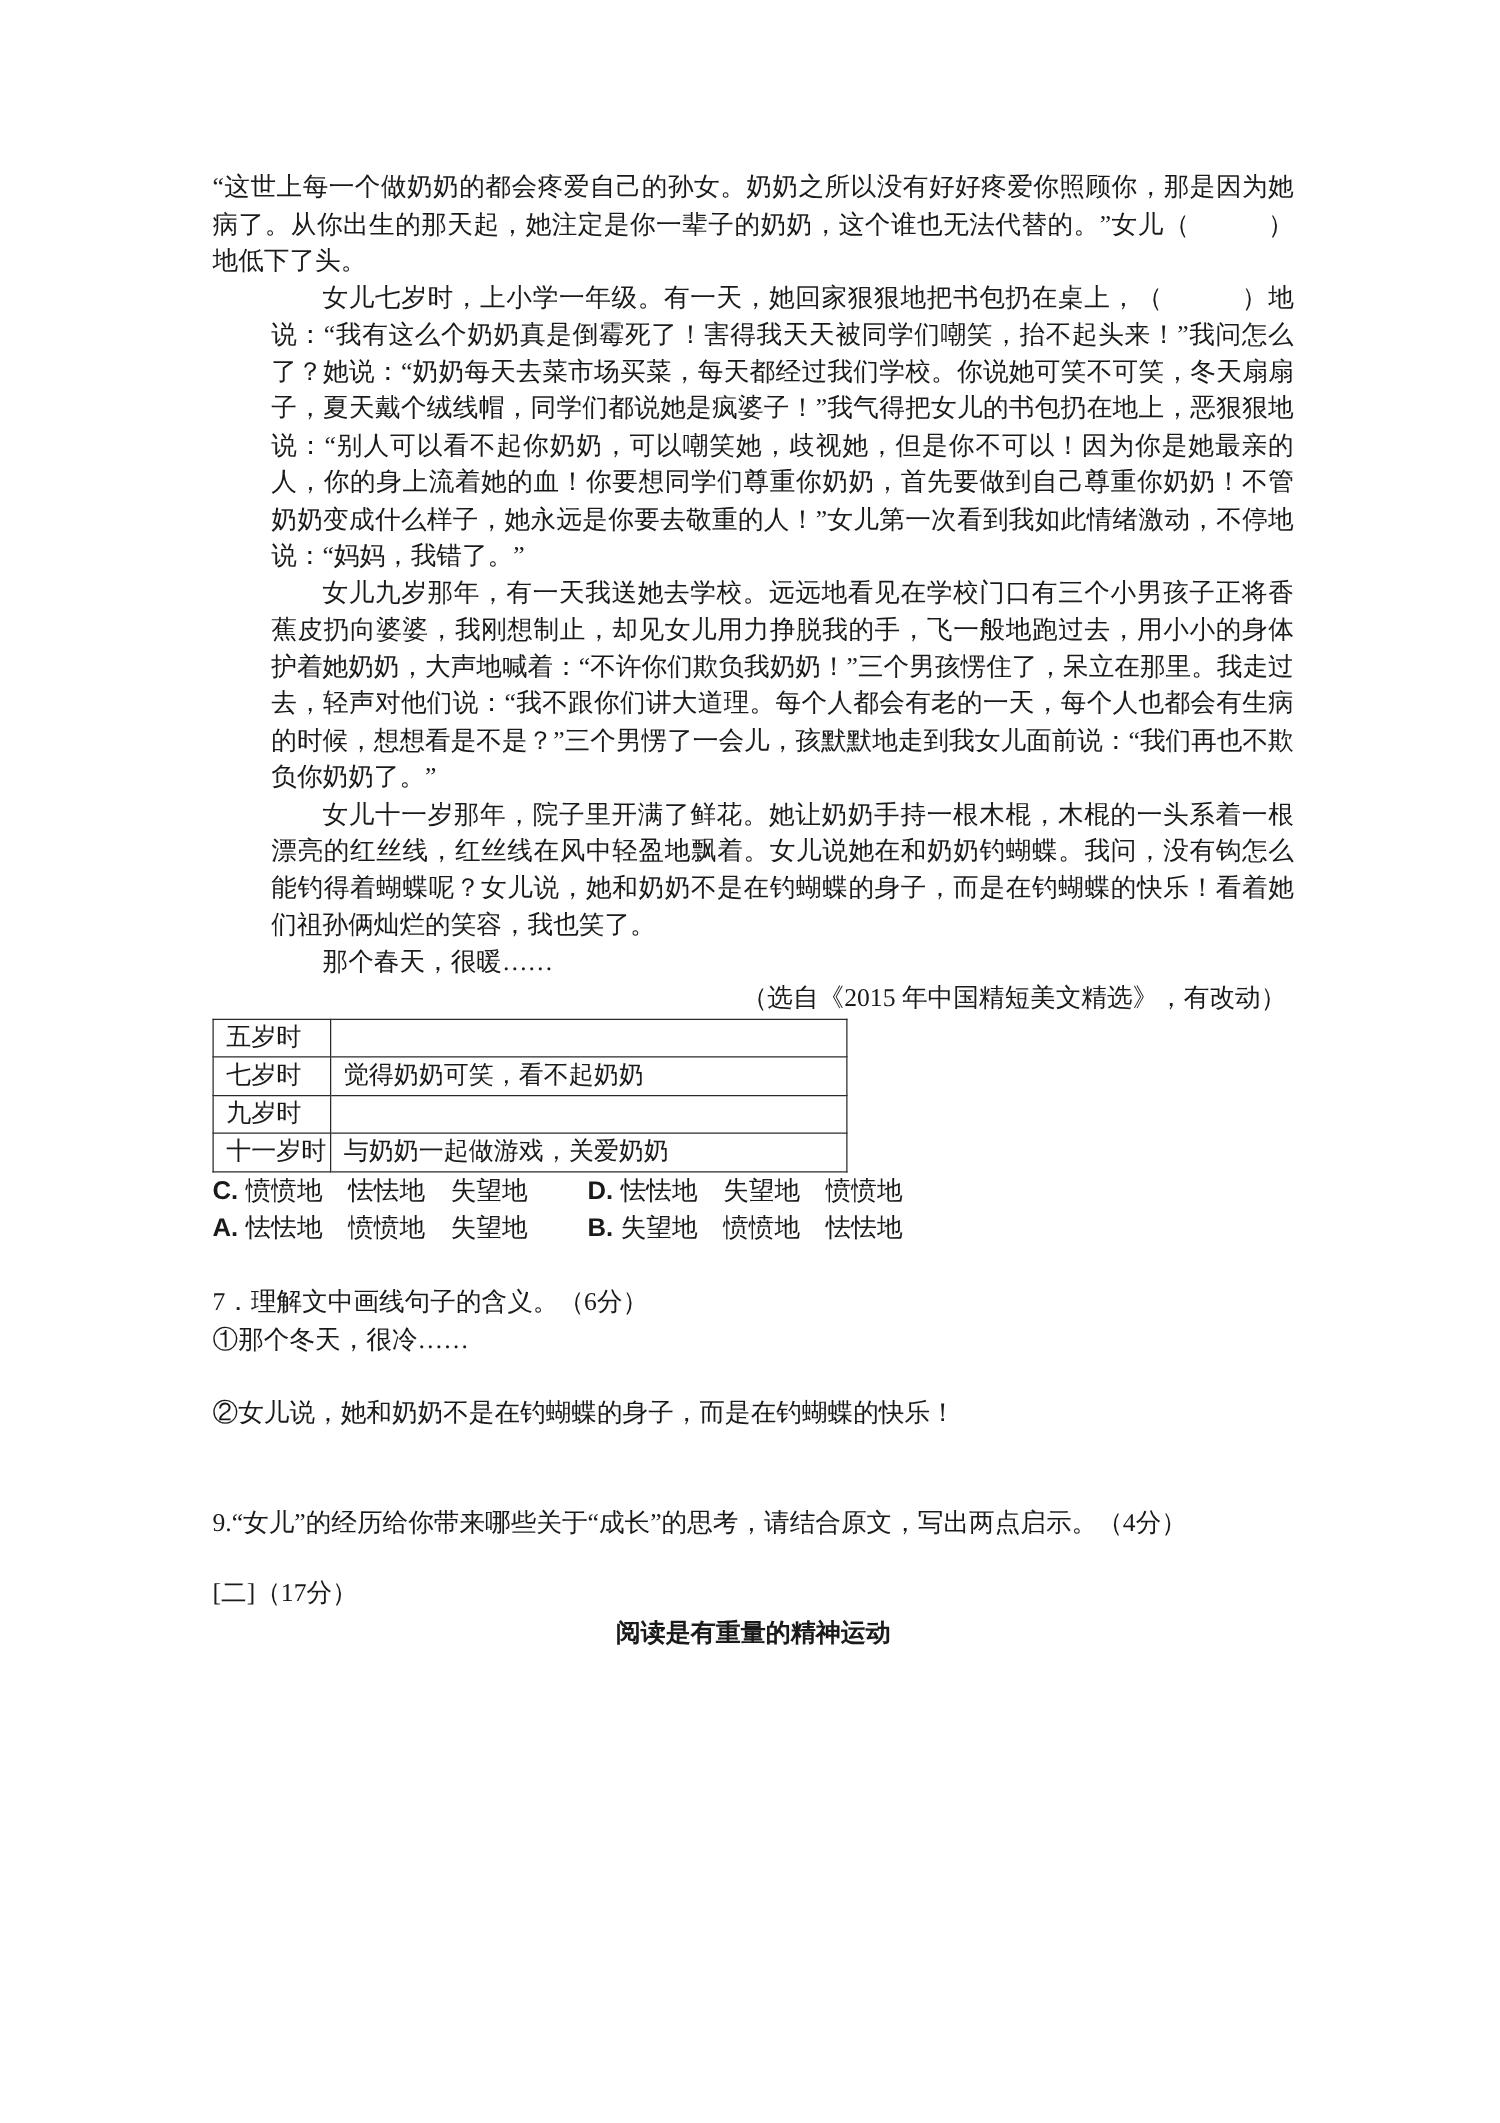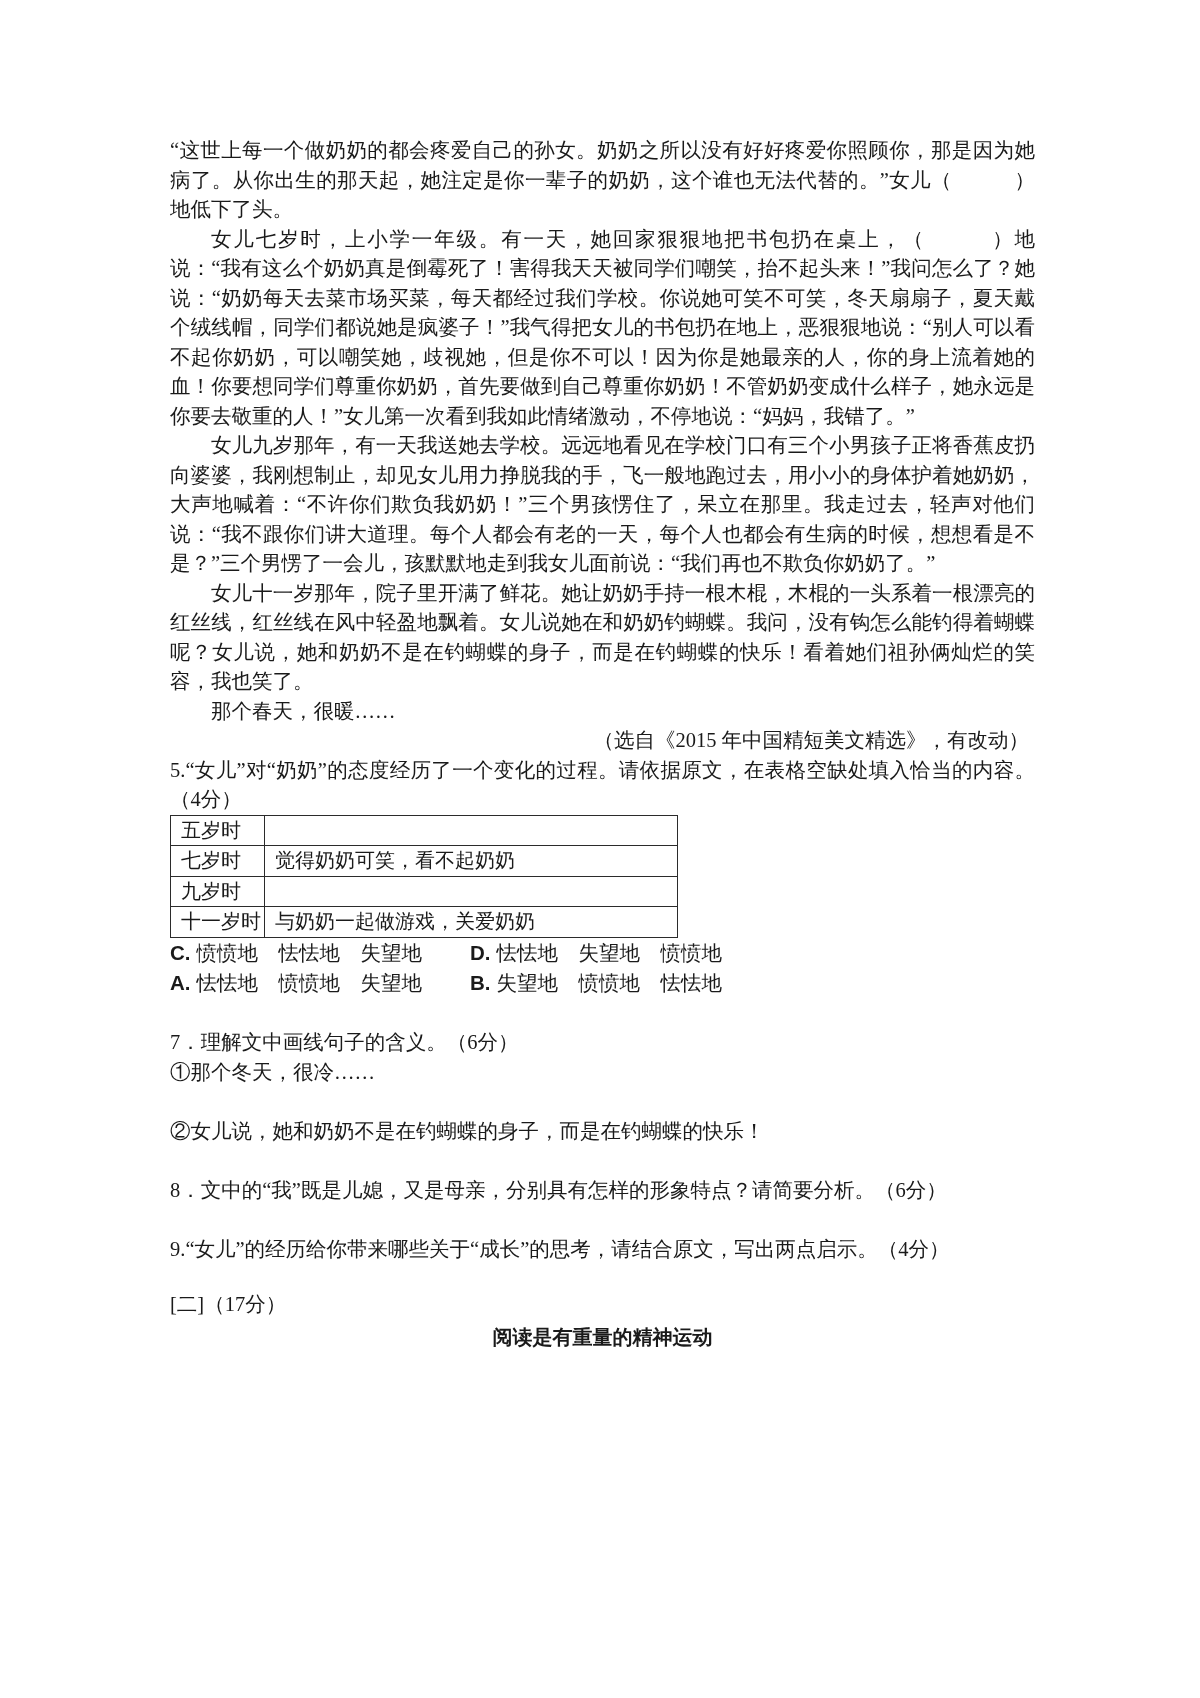--- a/index.html
+++ b/index.html
@@ -21,21 +21,21 @@
   .content {
     position: absolute;
     left: 170px;
     top: 136px;
     width: 865px;
     font-size: 20.5px;
     line-height: 29.5px;
     text-align: justify;
   }
   p.story { text-align: justify; }
-  p.indent { text-indent: 2em; }
+  p.indent { text-indent: 2em; margin-left: 47px; }
   .attribution {
     text-align: right;
     padding-right: 6px;
   }
   .question { text-align: justify; }
   table.attitude {
     border-collapse: collapse;
     width: 508px;
     margin: 0;
   }
@@ -73,21 +73,20 @@
   <div class="content">
 
     <p class="story">“这世上每一个做奶奶的都会疼爱自己的孙女。奶奶之所以没有好好疼爱你照顾你，那是因为她病了。从你出生的那天起，她注定是你一辈子的奶奶，这个谁也无法代替的。”女儿（　　　）地低下了头。</p>
     <p class="story indent">女儿七岁时，上小学一年级。有一天，她回家狠狠地把书包扔在桌上，（　　　）地说：“我有这么个奶奶真是倒霉死了！害得我天天被同学们嘲笑，抬不起头来！”我问怎么了？她说：“奶奶每天去菜市场买菜，每天都经过我们学校。你说她可笑不可笑，冬天扇扇子，夏天戴个绒线帽，同学们都说她是疯婆子！”我气得把女儿的书包扔在地上，恶狠狠地说：“别人可以看不起你奶奶，可以嘲笑她，歧视她，但是你不可以！因为你是她最亲的人，你的身上流着她的血！你要想同学们尊重你奶奶，首先要做到自己尊重你奶奶！不管奶奶变成什么样子，她永远是你要去敬重的人！”女儿第一次看到我如此情绪激动，不停地说：“妈妈，我错了。”</p>
     <p class="story indent">女儿九岁那年，有一天我送她去学校。远远地看见在学校门口有三个小男孩子正将香蕉皮扔向婆婆，我刚想制止，却见女儿用力挣脱我的手，飞一般地跑过去，用小小的身体护着她奶奶，大声地喊着：“不许你们欺负我奶奶！”三个男孩愣住了，呆立在那里。我走过去，轻声对他们说：“我不跟你们讲大道理。每个人都会有老的一天，每个人也都会有生病的时候，想想看是不是？”三个男愣了一会儿，孩默默地走到我女儿面前说：“我们再也不欺负你奶奶了。”</p>
     <p class="story indent">女儿十一岁那年，院子里开满了鲜花。她让奶奶手持一根木棍，木棍的一头系着一根漂亮的红丝线，红丝线在风中轻盈地飘着。女儿说她在和奶奶钓蝴蝶。我问，没有钩怎么能钓得着蝴蝶呢？女儿说，她和奶奶不是在钓蝴蝶的身子，而是在钓蝴蝶的快乐！看着她们祖孙俩灿烂的笑容，我也笑了。</p>
     <p class="story indent">那个春天，很暖……</p>
 
     <div class="attribution">（选自《2015 年中国精短美文精选》，有改动）</div>
 
-    <div class="question">5.“女儿”对“奶奶”的态度经历了一个变化的过程。请依据原文，在表格空缺处填入恰当的内容。（4分）</div>
 
     <table class="attitude">
       <tbody>
         <tr>
           <td class="age-col">五岁时</td>
           <td></td>
         </tr>
         <tr>
           <td class="age-col">七岁时</td>
           <td>觉得奶奶可笑，看不起奶奶</td>
@@ -125,21 +124,20 @@
 
     <div class="question">7．理解文中画线句子的含义。（6分）</div>
     <div class="question">①那个冬天，很冷……</div>
 
     <div class="spacer"></div>
 
     <div class="question">②女儿说，她和奶奶不是在钓蝴蝶的身子，而是在钓蝴蝶的快乐！</div>
 
     <div class="spacer"></div>
 
-    <div class="question">8．文中的“我”既是儿媳，又是母亲，分别具有怎样的形象特点？请简要分析。（6分）</div>
 
     <div class="spacer"></div>
 
     <div class="question">9.“女儿”的经历给你带来哪些关于“成长”的思考，请结合原文，写出两点启示。（4分）</div>
 
     <div class="half-spacer"></div>
 
     <div class="section-header">[二]（17分）</div>
     <div class="section-title">阅读是有重量的精神运动</div>
 

